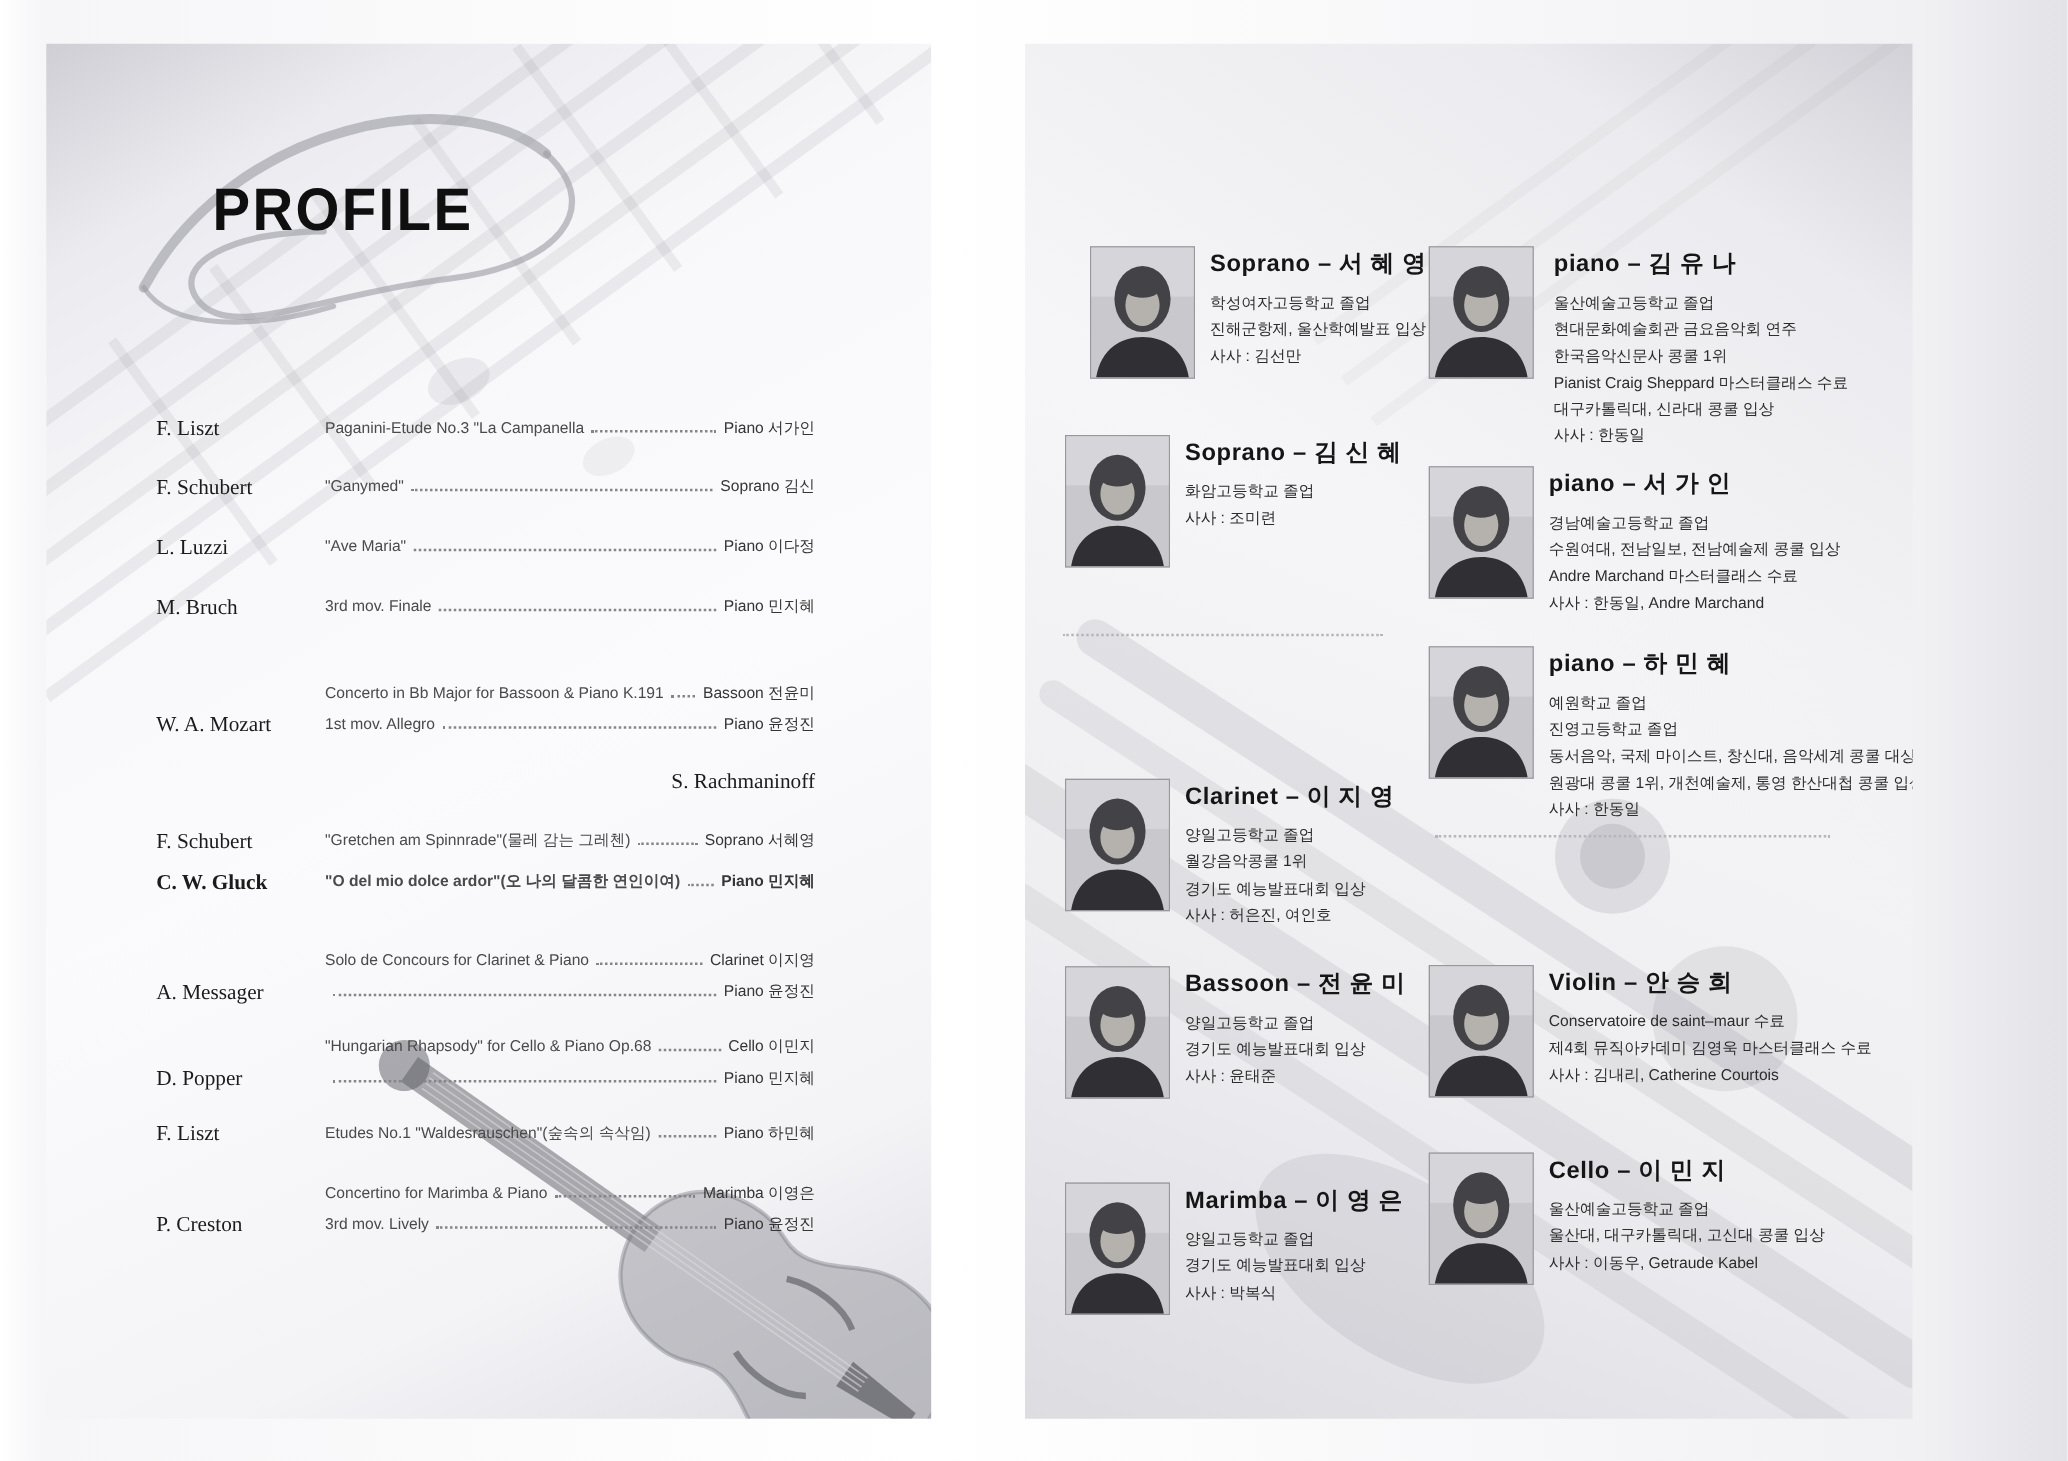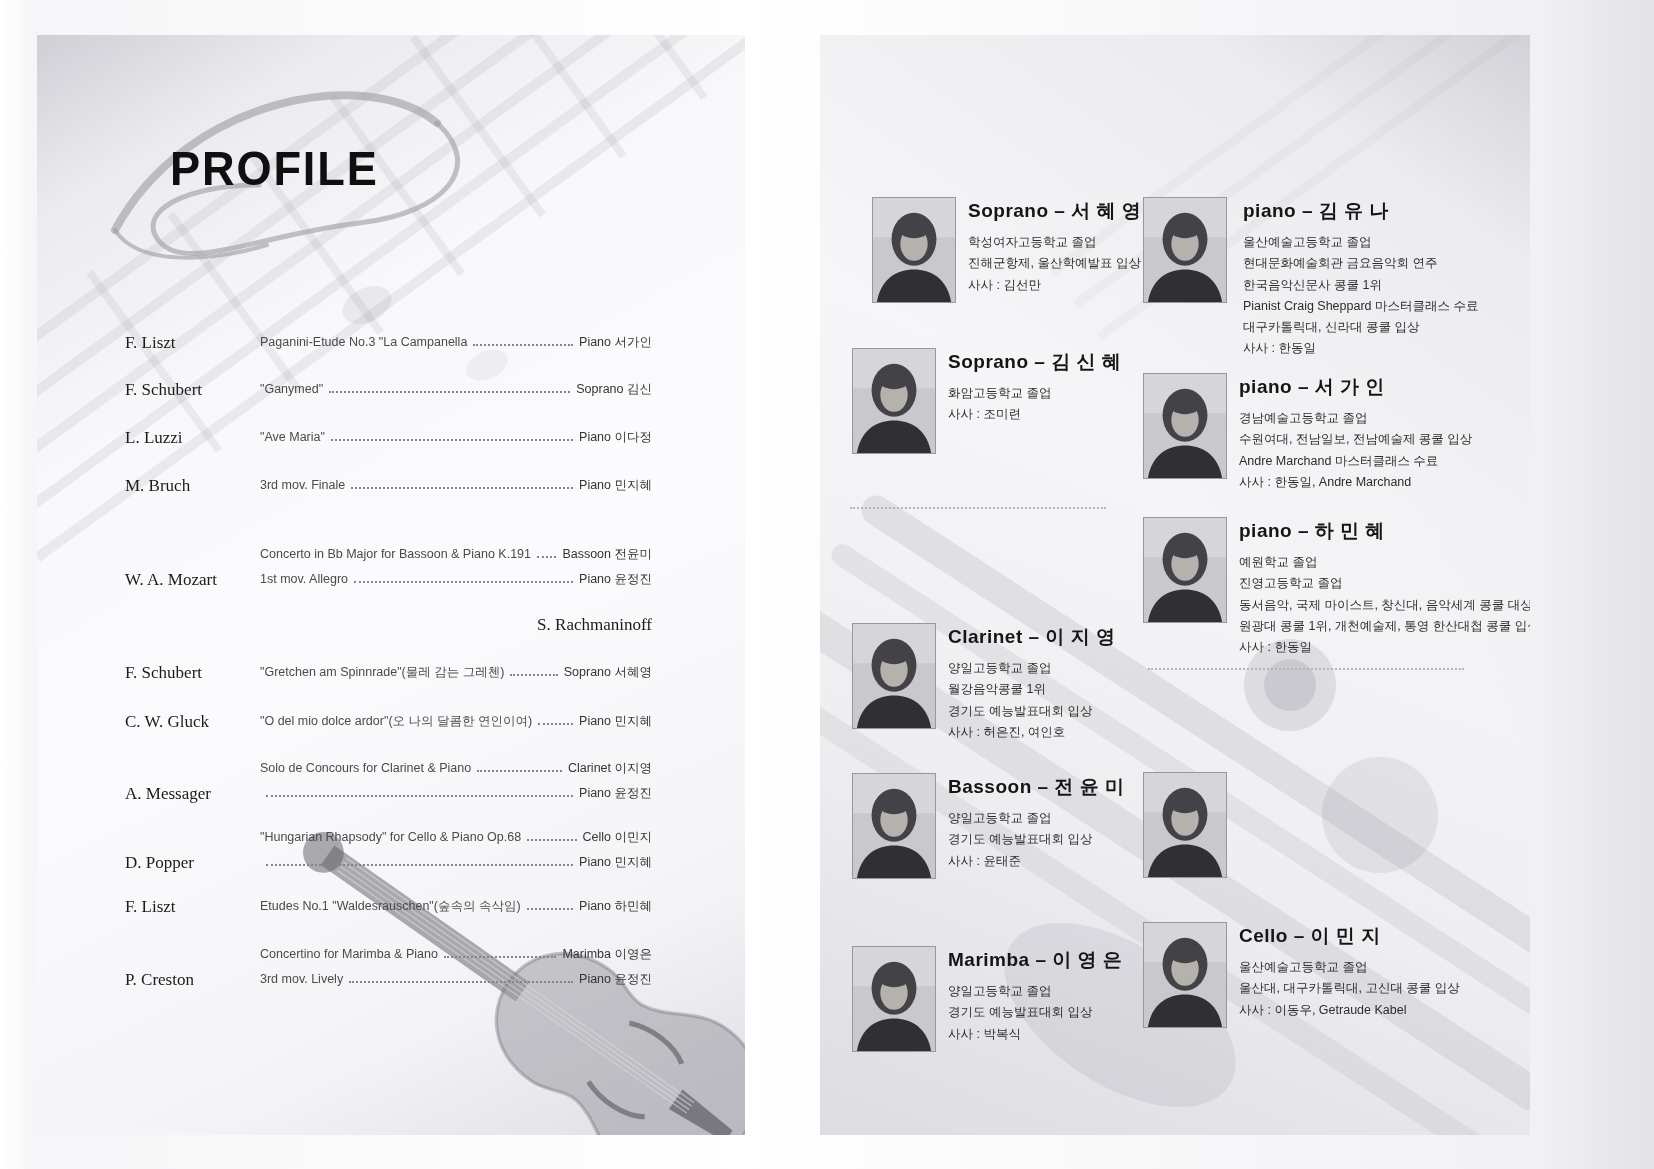--- a/index.html
+++ b/index.html
@@ -165,21 +165,21 @@
         <div class="program-row" style="top: 625px;">
           <div class="composer">F. Schubert</div>
           <div class="lines">
             <div class="program-line">
               <span class="piece">"Gretchen am Spinnrade"(물레 감는 그레첸)</span>
               <span class="leader"></span>
               <span class="performer">Soprano 서혜영</span>
             </div>
           </div>
         </div>
-        <div class="program-row" style="top: 674px;">
+        <div class="program-row" style="top: 658px; font-weight: bold;">
           <div class="composer">C. W. Gluck</div>
           <div class="lines">
             <div class="program-line">
               <span class="piece">"O del mio dolce ardor"(오 나의 달콤한 연인이여)</span>
               <span class="leader"></span>
               <span class="performer">Piano 민지혜</span>
             </div>
           </div>
         </div>
         <div class="program-row" style="top: 721px;">
@@ -420,20 +420,26 @@
           <div class="photo">
             <svg viewBox="0 0 84 106" preserveAspectRatio="none">
         <rect width="84" height="106" fill="#c9c9cd"></rect>
         <rect width="84" height="40" fill="#d6d6da"></rect>
         <ellipse cx="42" cy="42" rx="23" ry="27" fill="#434347"></ellipse>
         <ellipse cx="42" cy="47" rx="14" ry="17" fill="#b5b2ae"></ellipse>
         <ellipse cx="42" cy="30" rx="17" ry="11" fill="#434347"></ellipse>
         <path d="M4,106 C8,82 25,73 42,73 C59,73 76,82 80,106 Z" fill="#303034"></path>
       </svg>
           </div>
+          <div class="ptext">
+            <div class="ptitle">Violin – 안 승 희</div>
+            <div class="pline">Conservatoire de saint–maur 수료</div>
+            <div class="pline">제4회 뮤직아카데미 김영욱 마스터클래스 수료</div>
+            <div class="pline">사사 : 김내리, Catherine Courtois</div>
+          </div>
         </div>
         <div class="profile" style="left: 323px; top: 887px;">
           <div class="photo">
             <svg viewBox="0 0 84 106" preserveAspectRatio="none">
         <rect width="84" height="106" fill="#c9c9cd"></rect>
         <rect width="84" height="40" fill="#d6d6da"></rect>
         <ellipse cx="42" cy="42" rx="23" ry="27" fill="#434347"></ellipse>
         <ellipse cx="42" cy="47" rx="14" ry="17" fill="#b5b2ae"></ellipse>
         <ellipse cx="42" cy="30" rx="17" ry="11" fill="#434347"></ellipse>
         <path d="M4,106 C8,82 25,73 42,73 C59,73 76,82 80,106 Z" fill="#303034"></path>

